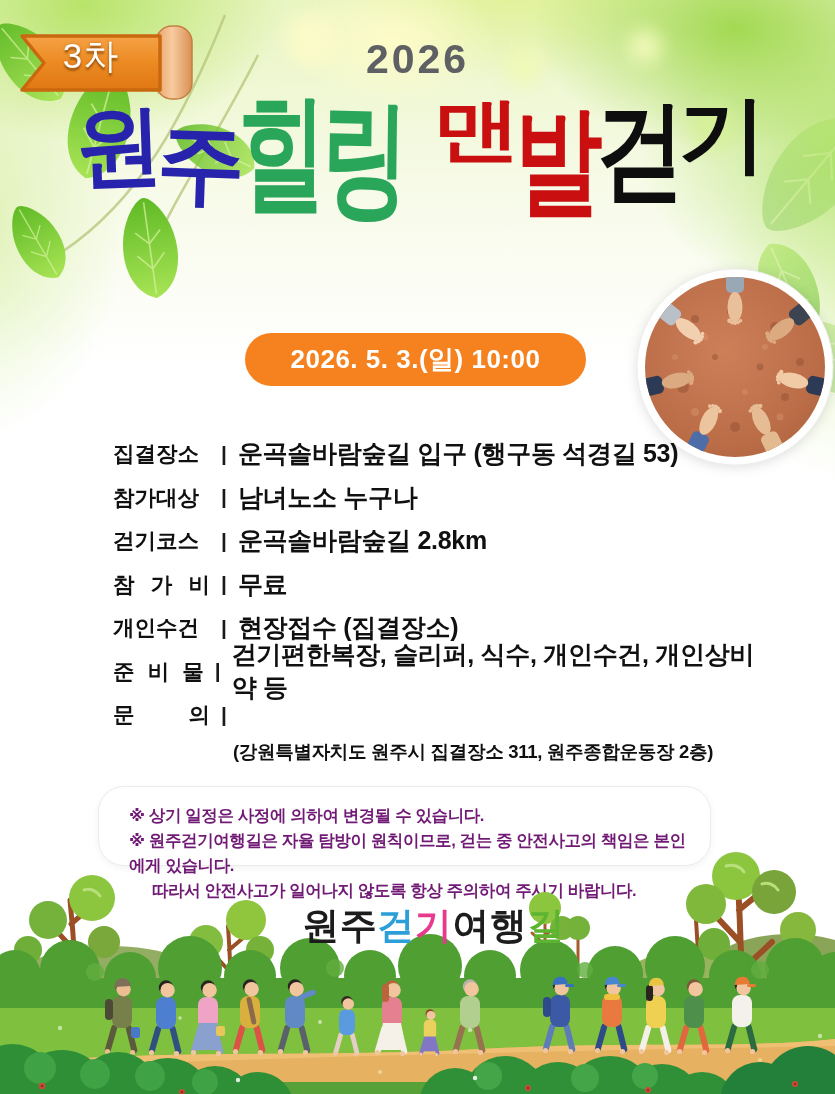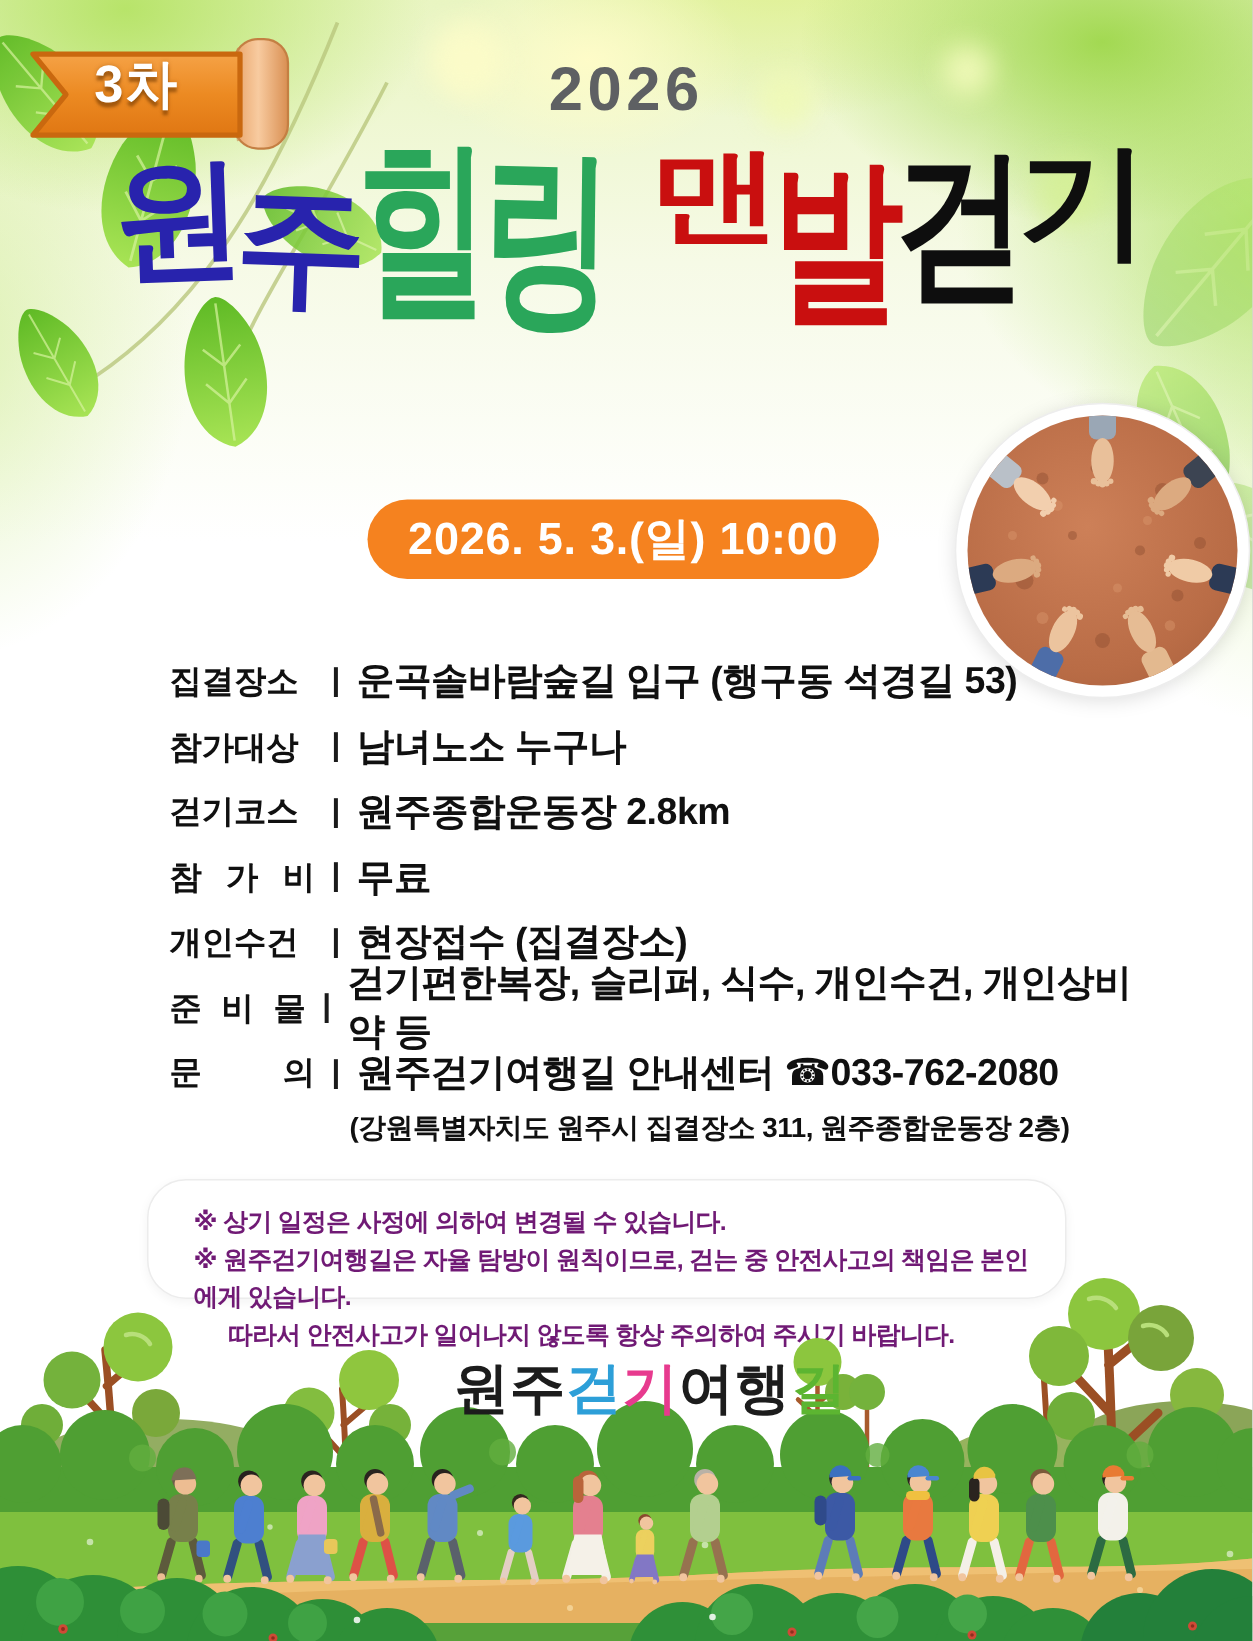--- a/index.html
+++ b/index.html
@@ -15,42 +15,42 @@
       radial-gradient(240px 300px at -40px 230px, rgba(198,232,128,.55), rgba(198,232,128,0) 70%),
       radial-gradient(200px 260px at 102% 300px, rgba(200,234,130,.4), rgba(200,234,130,0) 70%),
       linear-gradient(180deg,#e9f5c2 0%,#f6fae6 16%,#ffffff 33%,#ffffff 100%);
   }
   .bokeh{position:absolute;border-radius:50%;filter:blur(9px);}
   
   .badge{position:absolute;left:18px;top:24px;width:178px;height:78px;}
   .badge svg{position:absolute;inset:0;}
   .badge-text{
     position:absolute;left:6px;top:9px;width:134px;text-align:center;
-    font-size:35px;font-weight:700;color:#fff;letter-spacing:1px;
+    font-size:35px;font-weight:400;color:#fff;letter-spacing:1px;
     text-shadow:0 3px 2px rgba(110,55,0,.55),0 0 3px rgba(140,70,0,.4);
   }
   
   .year{position:absolute;top:36px;left:0;width:100%;text-align:center;
     font-size:41px;font-weight:900;color:#5e6063;letter-spacing:3px;}
   .main-title{position:absolute;top:98px;left:0;width:100%;text-align:center;
     white-space:nowrap;letter-spacing:-6px;}
   .tch{display:inline-block;font-size:88px;font-weight:900;line-height:1;}
   .tch:nth-child(1){transform:translateY(4px) rotate(-2deg);}
   .tch:nth-child(2){transform:translateY(22px) rotate(2deg);}
   .tch:nth-child(3){transform:translateY(10px) scaleY(1.45);}
   .tch:nth-child(4){transform:translateY(16px) scaleY(1.45) rotate(1deg);}
   .tsp{display:inline-block;width:30px;}
   .tch:nth-child(6){transform:translateY(-12px) scale(1,.78);}
   .tch:nth-child(7){transform:translateY(18px) scaleY(1.35);}
   .tch:nth-child(8){transform:translateY(8px) scaleY(1.25);}
   .tch:nth-child(9){transform:translateY(-8px) scaleY(.95);}
   
   .date-pill{position:absolute;left:245px;top:333px;width:341px;height:53px;border-radius:27px;
     display:flex;align-items:center;justify-content:center;
-    color:#fff;font-size:30px;font-weight:900;letter-spacing:.5px;}
+    color:#fff;font-size:26px;font-weight:900;letter-spacing:.5px;}
   
   .photo{position:absolute;left:635px;top:267px;width:200px;height:200px;
     filter:drop-shadow(0 2px 6px rgba(0,0,0,.12));}
   
   .info-list{position:absolute;left:113px;top:432px;width:660px;color:#101010;}
   .info-row{height:43.5px;display:flex;align-items:center;}
   .info-label{display:inline-block;width:97px;font-size:21.5px;font-weight:800;
     text-align:justify;text-align-last:justify;}
   .info-sep{margin:0 11px;font-size:21px;font-weight:700;color:#1a1a1a;}
   .info-value{font-size:25px;font-weight:800;letter-spacing:-.3px;}
@@ -206,41 +206,40 @@
       <span class="info-value">운곡솔바람숲길 입구 (행구동 석경길 53)</span>
     </div>
     <div class="info-row">
       <span class="info-label">참가대상</span>
       <span class="info-sep">|</span>
       <span class="info-value">남녀노소 누구나</span>
     </div>
     <div class="info-row">
       <span class="info-label">걷기코스</span>
       <span class="info-sep">|</span>
-      <span class="info-value">원주종합운동장 2.8km</span>
+      <span class="info-value">운곡솔바람숲길 2.8km</span>
     </div>
     <div class="info-row">
       <span class="info-label">참 가 비</span>
       <span class="info-sep">|</span>
       <span class="info-value">무료</span>
     </div>
     <div class="info-row">
       <span class="info-label">개인수건</span>
       <span class="info-sep">|</span>
       <span class="info-value">현장접수 (집결장소)</span>
     </div>
     <div class="info-row">
       <span class="info-label">준 비 물</span>
       <span class="info-sep">|</span>
       <span class="info-value">걷기편한복장, 슬리퍼, 식수, 개인수건, 개인상비약 등</span>
     </div>
     <div class="info-row">
       <span class="info-label">문 의</span>
       <span class="info-sep">|</span>
-      <span class="info-value">원주걷기여행길 안내센터 ☎033-762-2080</span>
     </div>
     <div class="info-note">(강원특별자치도 원주시 집결장소 311, 원주종합운동장 2층)</div>
   </div>
 
   <div class="notice-box">
     <div>※ 상기 일정은 사정에 의하여 변경될 수 있습니다.</div>
     <div>※ 원주걷기여행길은 자율 탐방이 원칙이므로, 걷는 중 안전사고의 책임은 본인에게 있습니다.</div>
     <div class="notice-line3">따라서 안전사고가 일어나지 않도록 항상 주의하여 주시기 바랍니다.</div>
   </div>
 

